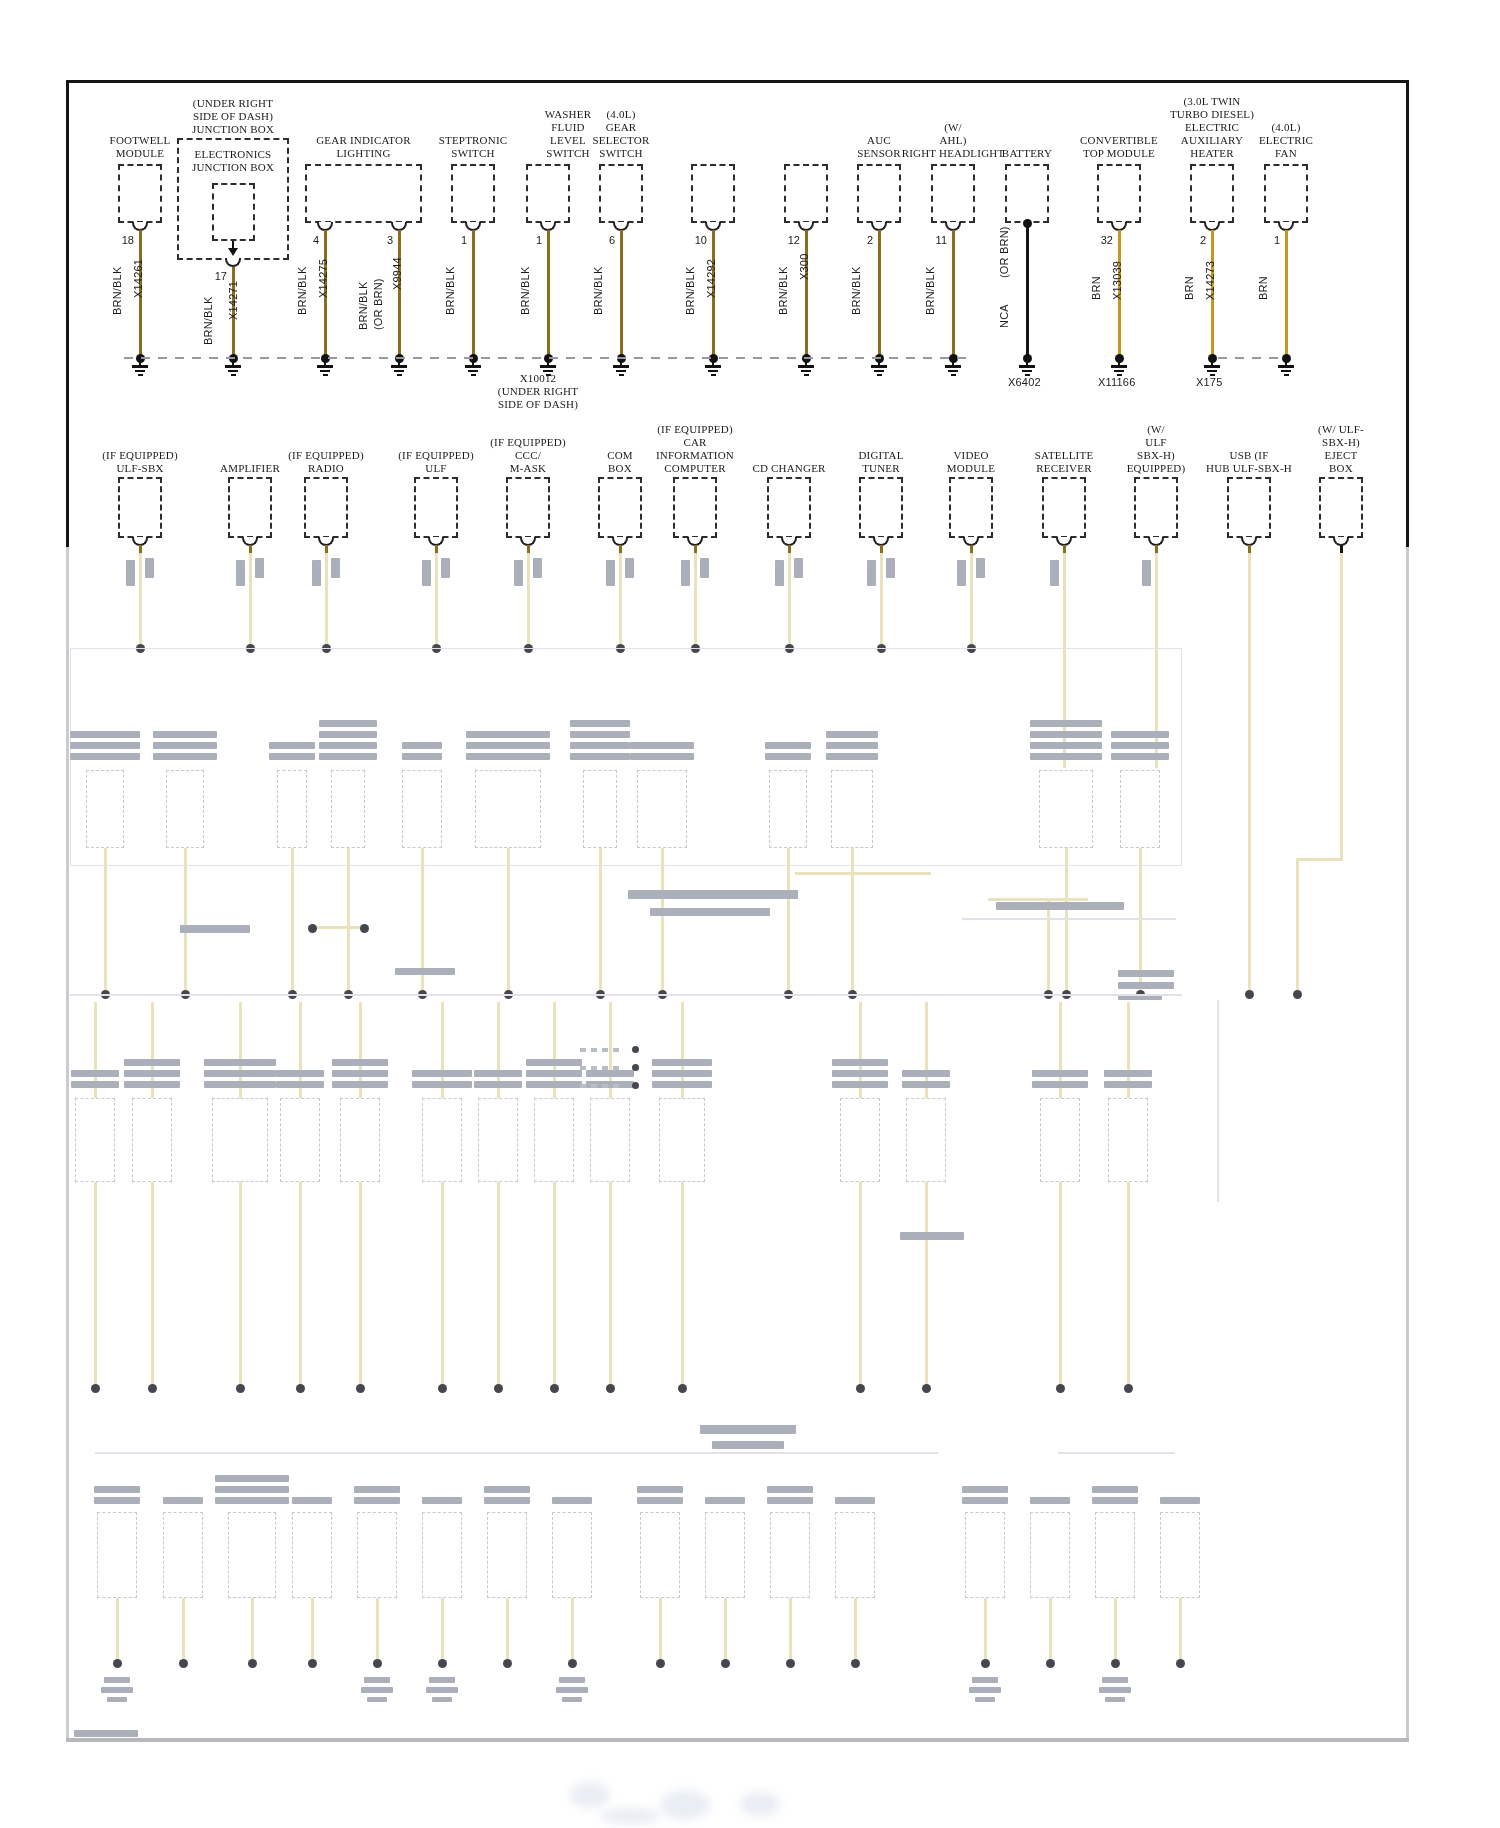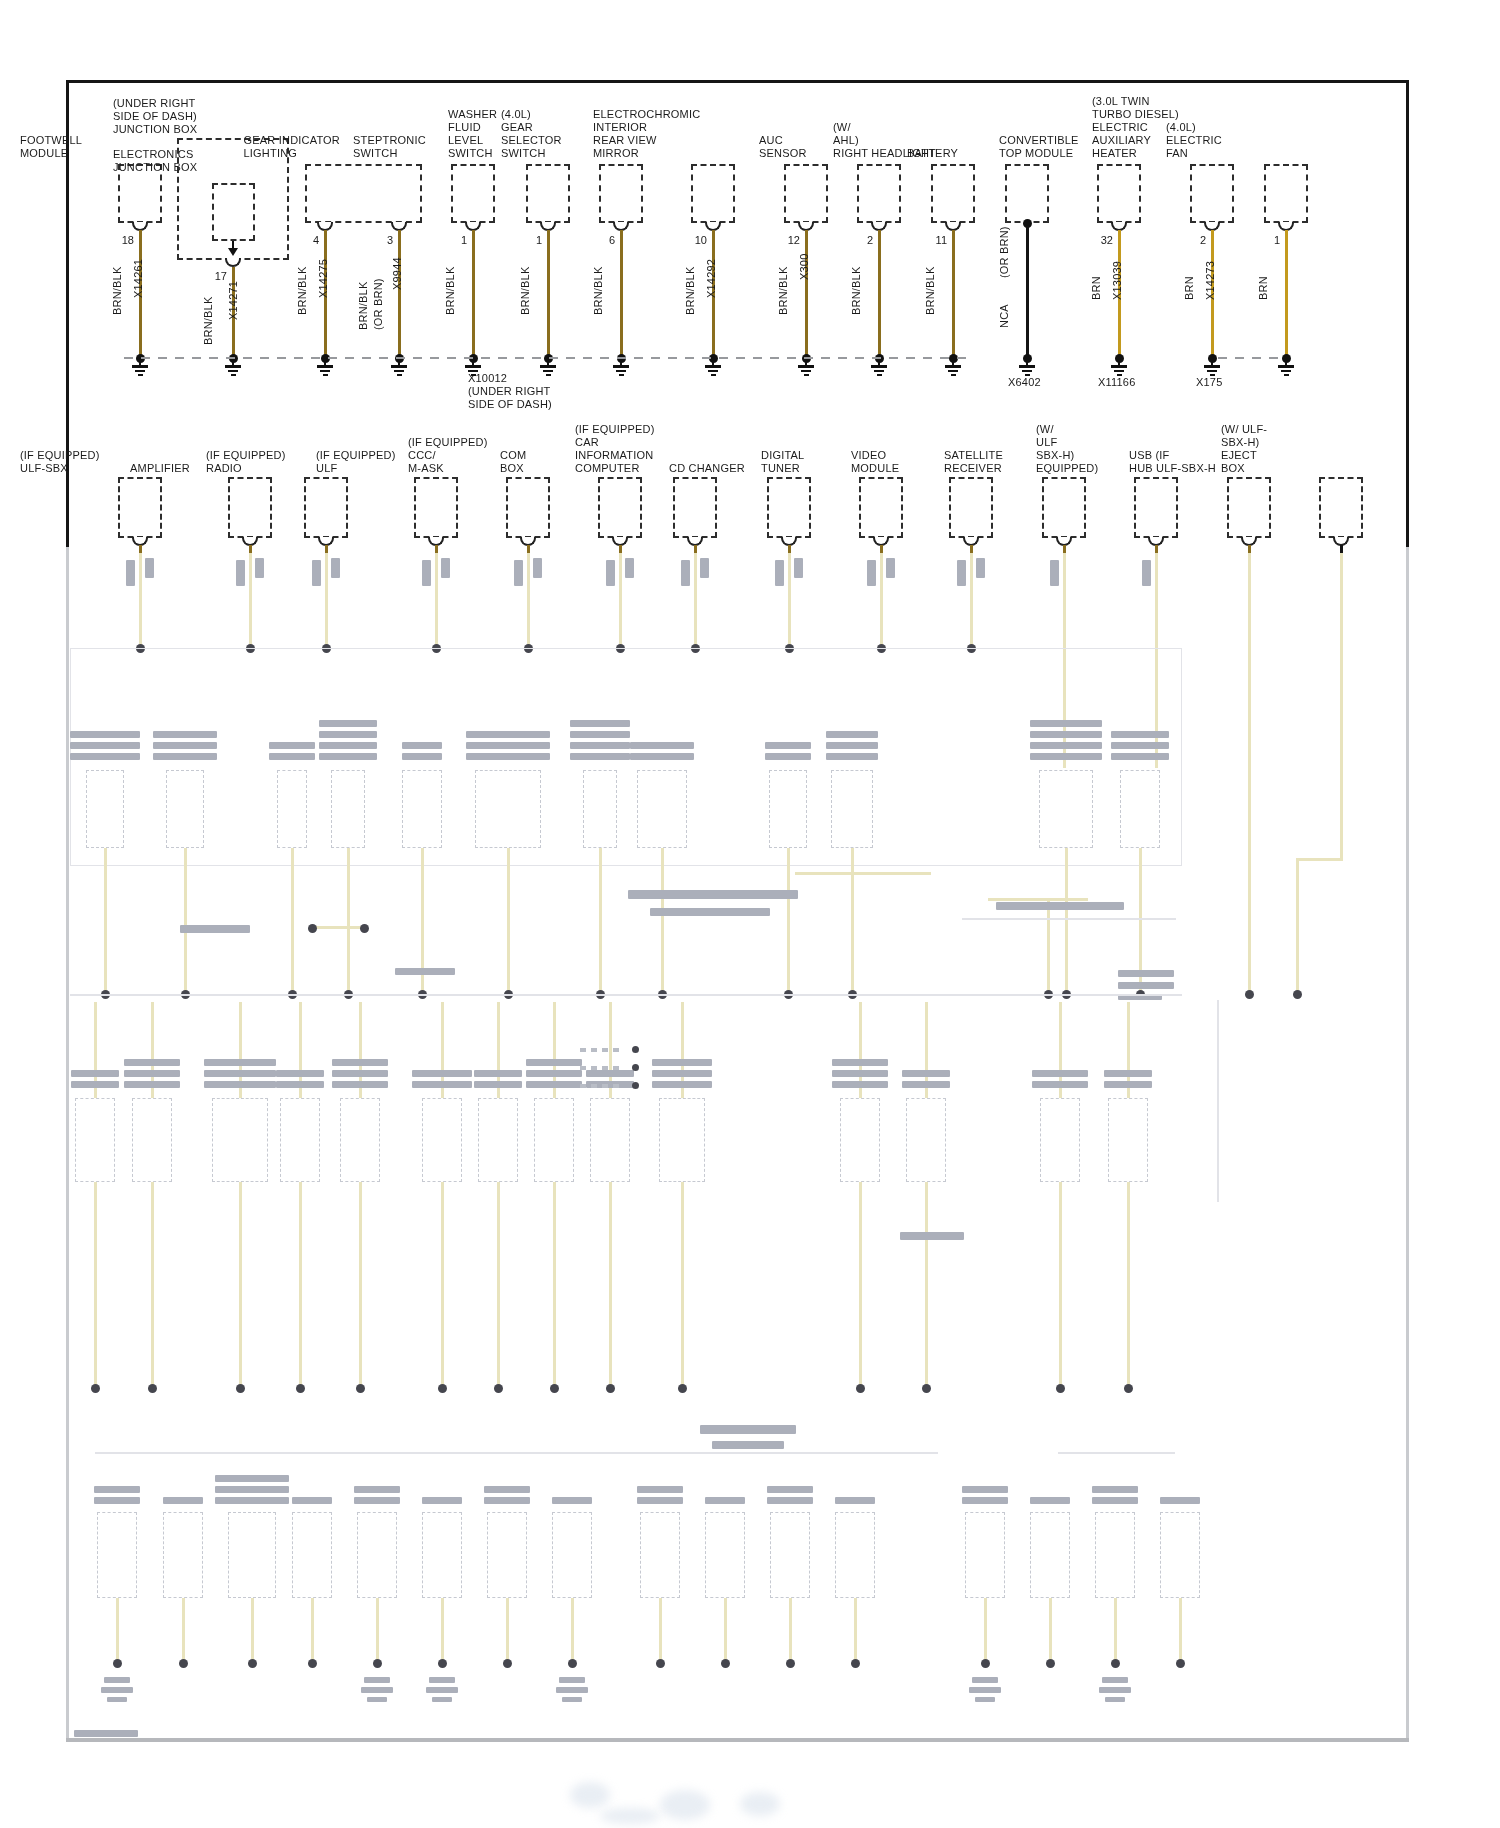--- a/index.html
+++ b/index.html
@@ -1,19 +1,19 @@
 <!DOCTYPE html>
 <html><head>
 <meta charset="utf-8">
 <style>
   html,body{margin:0;padding:0;background:#ffffff;}
   #diagram{position:relative;width:1500px;height:1828px;background:#ffffff;overflow:hidden;
            font-family:"Liberation Sans",sans-serif;color:#1b1b1b;}
   #diagram div{position:absolute;box-sizing:border-box;}
-  .lbl{font-size:11px;line-height:13px;text-align:left;white-space:pre-line;letter-spacing:.2px;}
+  .lbl{font-size:11px;line-height:13px;text-align:center;white-space:pre-line;letter-spacing:.2px;font-family:Liberation Serif, serif;}
   .lbl2{font-size:11px;line-height:13px;text-align:left;white-space:pre-line;letter-spacing:.2px;}
   .v{font-size:11px;line-height:13px;white-space:nowrap;transform:rotate(-90deg);
      transform-origin:0 100%;letter-spacing:.2px;}
   .pin{font-size:11px;line-height:12px;text-align:right;}
   .box{border:2px dashed #2d2d2d;background:transparent;}
   .arc{border:2px solid #222;border-top:none;border-radius:0 0 16px 16px;background:#fff;}
   .dash{background:repeating-linear-gradient(90deg,#97999d 0 9px,transparent 9px 17px);height:2px;}
   .fbox{border:1px dashed #c6c9d1;}
   .fbar{background:#abafba;border-radius:1px;}
   .fdot{width:9px;height:9px;border-radius:50%;background:#45464e;}
@@ -124,24 +124,20 @@
     <div class="box" style="left: 599px; top: 164px; width: 44px; height: 59px;"></div>
     <div class="arc" style="left: 613px; top: 222px; width: 16px; height: 9px;"></div>
     <div style="left: 619.5px; top: 230px; width: 3px; height: 128px; background: rgb(138, 110, 30);"></div>
     <div class="pin" style="left: 585px; top: 234px; width: 30px;">6</div>
     <div class="v" style="left: 605px; top: 302px;">BRN/BLK</div>
     <div style="left: 616.5px; top: 353.5px; width: 9px; height: 9px; border-radius: 50%; background: rgb(17, 17, 17);"></div>
     <div style="left: 620px; top: 358px; width: 2px; height: 7px; background: rgb(17, 17, 17);"></div>
     <div style="left: 613px; top: 365px; width: 16px; height: 2.5px; background: rgb(17, 17, 17);"></div>
     <div style="left: 616px; top: 369.5px; width: 10px; height: 2px; background: rgb(17, 17, 17);"></div>
     <div style="left: 618.5px; top: 373.5px; width: 5px; height: 2px; background: rgb(17, 17, 17);"></div>
-    <div class="lbl" style="left: 593px; top: 108px; width: 240px;">ELECTROCHROMIC
-INTERIOR
-REAR VIEW
-MIRROR</div>
     <div class="box" style="left: 691px; top: 164px; width: 44px; height: 59px;"></div>
     <div class="arc" style="left: 705px; top: 222px; width: 16px; height: 9px;"></div>
     <div style="left: 711.5px; top: 230px; width: 3px; height: 128px; background: rgb(138, 110, 30);"></div>
     <div class="pin" style="left: 677px; top: 234px; width: 30px;">10</div>
     <div class="v" style="left: 697px; top: 302px;">BRN/BLK</div>
     <div class="v" style="left: 718px; top: 285px;">X14292</div>
     <div style="left: 708.5px; top: 353.5px; width: 9px; height: 9px; border-radius: 50%; background: rgb(17, 17, 17);"></div>
     <div style="left: 712px; top: 358px; width: 2px; height: 7px; background: rgb(17, 17, 17);"></div>
     <div style="left: 705px; top: 365px; width: 16px; height: 2.5px; background: rgb(17, 17, 17);"></div>
     <div style="left: 708px; top: 369.5px; width: 10px; height: 2px; background: rgb(17, 17, 17);"></div>

